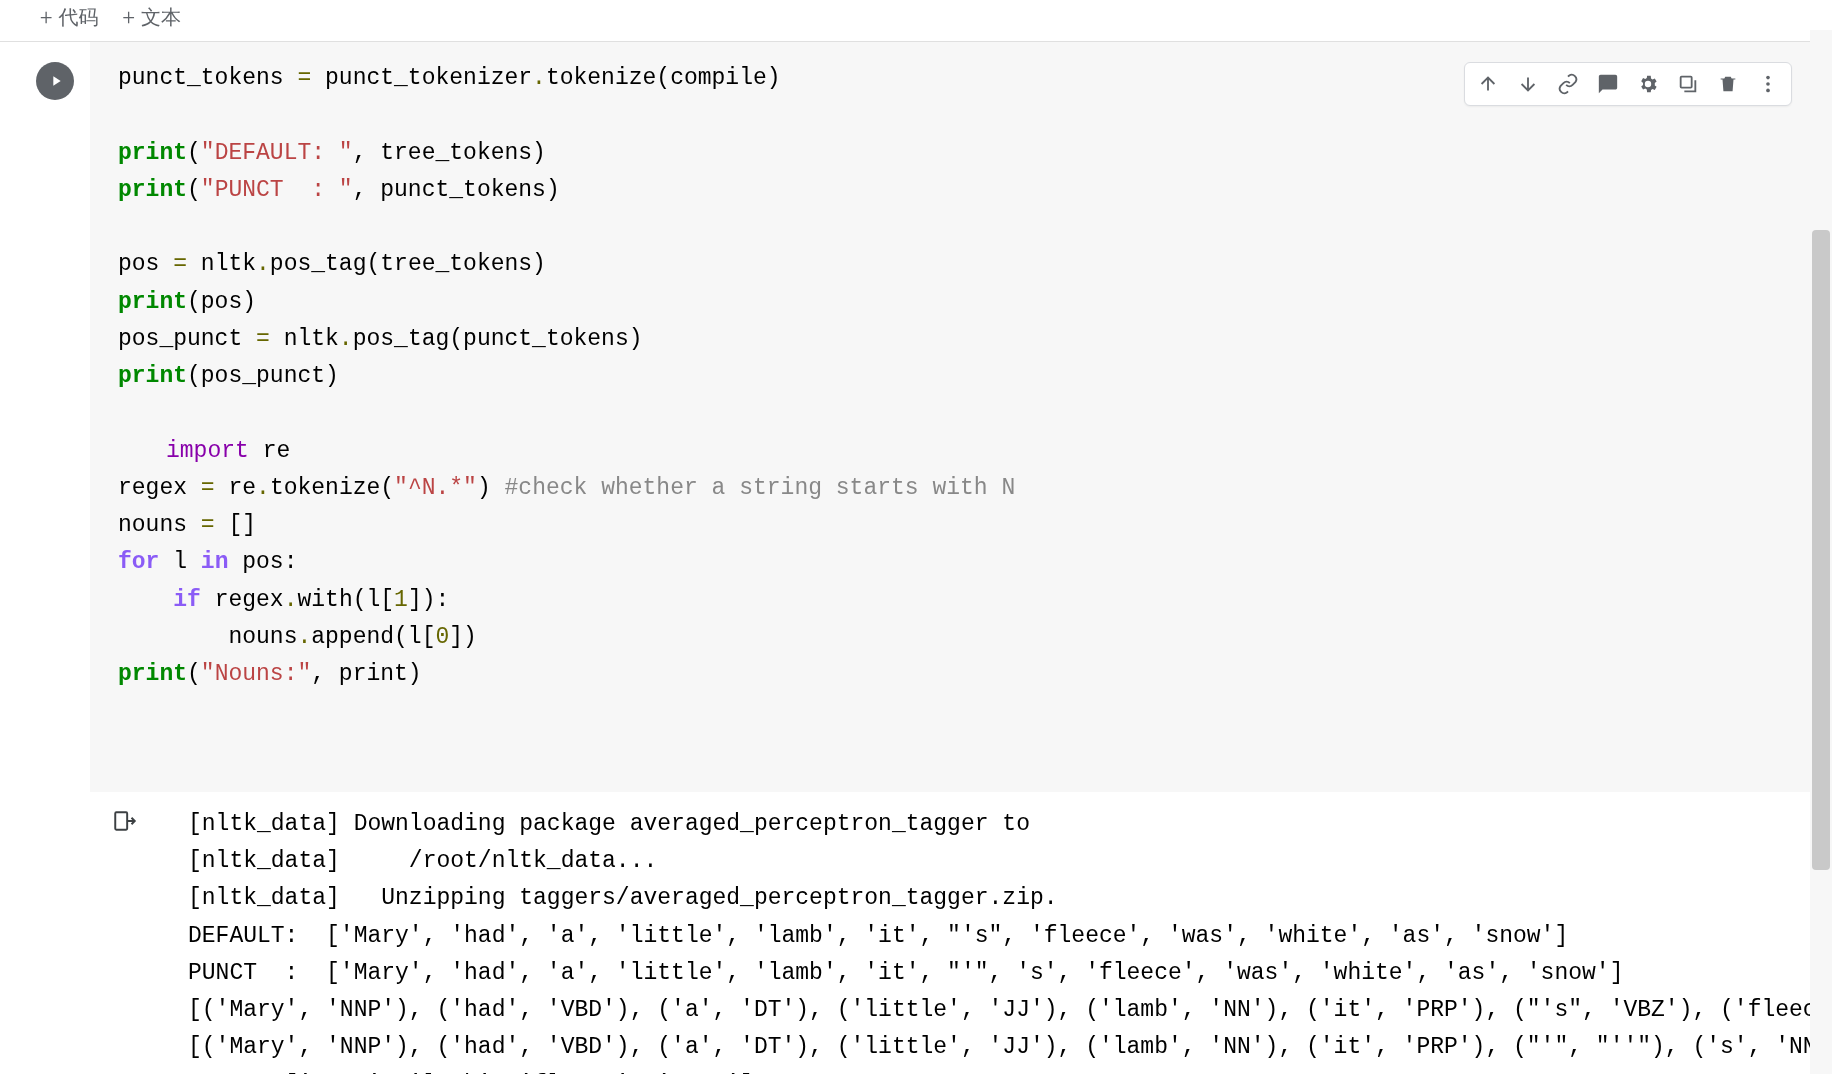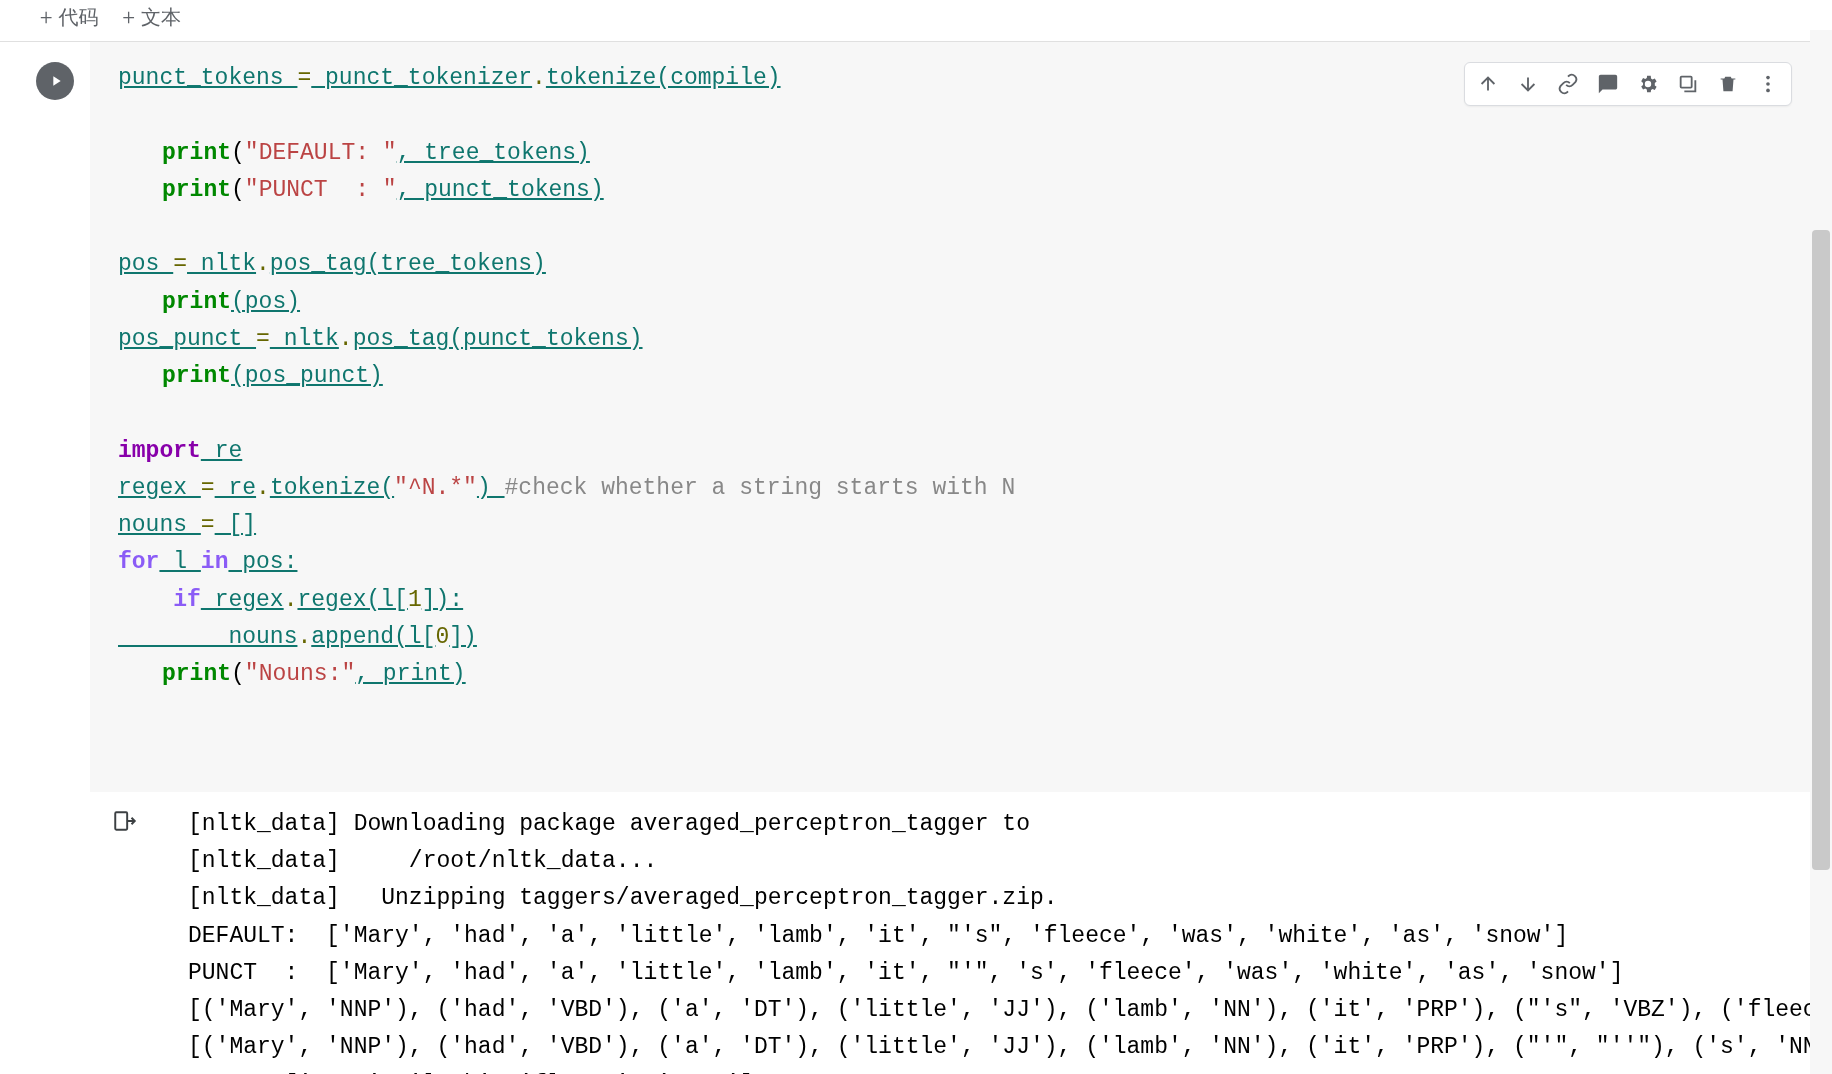--- a/index.html
+++ b/index.html
@@ -109,29 +109,29 @@
   line-height: 1.62;
   white-space: pre;
   padding: 14px 28px 8px 28px;
   overflow-x: auto;
   overflow-y: hidden;
 }
 .output-area::-webkit-scrollbar { height: 16px; }
 .output-area::-webkit-scrollbar-track { background: #fff; }
 .output-area::-webkit-scrollbar-thumb { background: #c1c1c1; border-radius: 8px; }
 
-.tok-id { color: #0f766e; text-decoration: underline; }
+.tok-id { color: #000000; }
 .tok-op { color: #666600; }
 .tok-paren { color: #000; }
-.tok-kw { color: #008800; font-weight: bold; margin-left: 44px; }
+.tok-kw { color: #008800; font-weight: bold; }
 .tok-kw2 { color: #8b5cf6; font-weight: bold; }
 .tok-str { color: #bb4444; }
 .tok-num { color: #666600; }
 .tok-comment { color: #888888; font-style: normal; margin-top: 20px; }
-.tok-import { color: #8800aa; font-weight: bold; }
+.tok-import { color: #8800aa; font-weight: normal; margin-left: 48px; }
 .page-scrollbar {
   position: absolute;
   right: 0;
   top: 30px;
   width: 22px;
   height: 1044px;
   background: #f7f7f7;
 }
 .page-scrollbar-thumb {
   position: absolute;
@@ -174,21 +174,21 @@
 
 <span class="tok-id">pos </span><span class="tok-op">=</span><span class="tok-id"> nltk</span><span class="tok-op">.</span><span class="tok-id">pos_tag(tree_tokens)</span>
 <span class="tok-kw">print</span><span class="tok-id">(pos)</span>
 <span class="tok-id">pos_punct </span><span class="tok-op">=</span><span class="tok-id"> nltk</span><span class="tok-op">.</span><span class="tok-id">pos_tag(punct_tokens)</span>
 <span class="tok-kw">print</span><span class="tok-id">(pos_punct)</span>
 
 <span class="tok-import">import</span><span class="tok-id"> re</span>
 <span class="tok-id">regex </span><span class="tok-op">=</span><span class="tok-id"> re</span><span class="tok-op">.</span><span class="tok-id">tokenize(</span><span class="tok-str">"^N.*"</span><span class="tok-id">) </span><span class="tok-comment">#check whether a string starts with N</span>
 <span class="tok-id">nouns </span><span class="tok-op">=</span><span class="tok-id"> []</span>
 <span class="tok-kw2">for</span><span class="tok-id"> l </span><span class="tok-kw2">in</span><span class="tok-id"> pos:</span>
-<span>    </span><span class="tok-kw2">if</span><span class="tok-id"> regex</span><span class="tok-op">.</span><span class="tok-id">regex(l[</span><span class="tok-num">1</span><span class="tok-id">]):</span>
+<span>    </span><span class="tok-kw2">if</span><span class="tok-id"> regex</span><span class="tok-op">.</span><span class="tok-id">with(l[</span><span class="tok-num">1</span><span class="tok-id">]):</span>
 <span class="tok-id">        nouns</span><span class="tok-op">.</span><span class="tok-id">append(l[</span><span class="tok-num">0</span><span class="tok-id">])</span>
 <span class="tok-kw">print</span><span class="tok-paren">(</span><span class="tok-str">"Nouns:"</span><span class="tok-id">, print)</span>
         <div class="cell-toolbar">
           <div class="tbtn"><svg viewBox="0 0 24 24">
                 <path d="M12 19V5M5 12l7-7 7 7"></path>
               </svg></div>
           <div class="tbtn"><svg viewBox="0 0 24 24">
                 <path d="M12 5v14M5 12l7 7 7-7"></path>
               </svg></div>
           <div class="tbtn"><svg viewBox="0 0 24 24">

